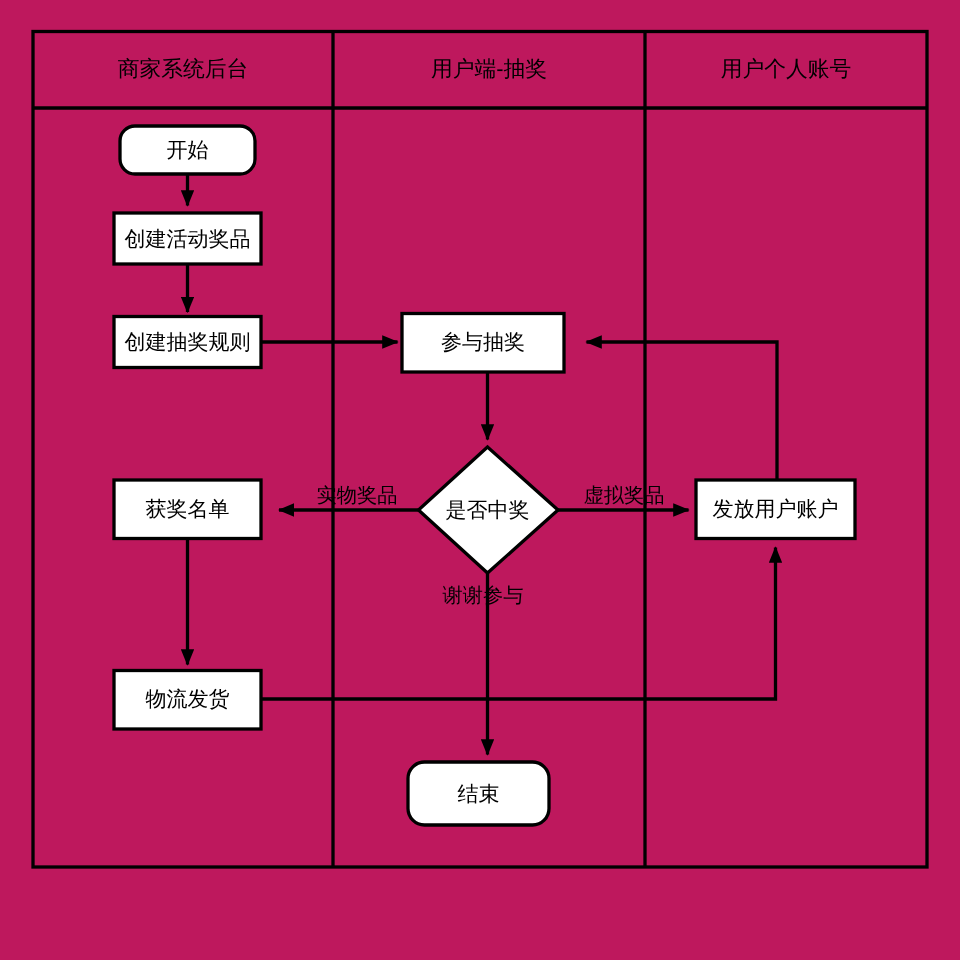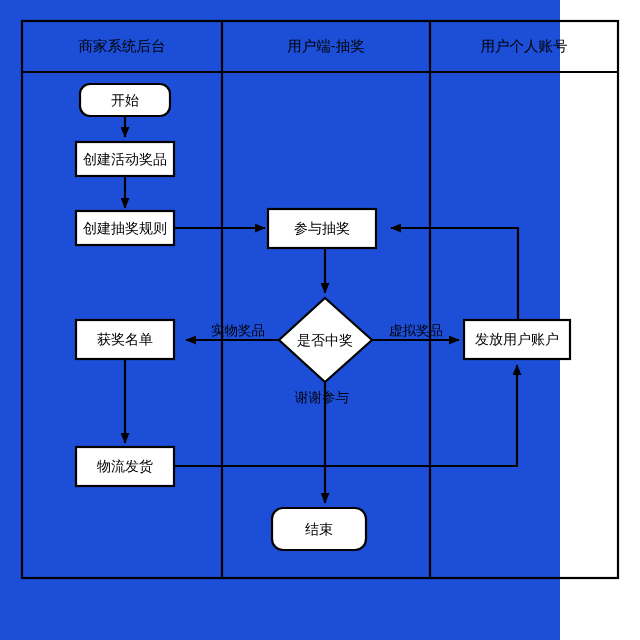--- a/index.html
+++ b/index.html
@@ -8,23 +8,23 @@
     background: #ffffff;
   }
   body {
     width: 640px;
     height: 640px;
     font-family: "Liberation Sans", "DejaVu Sans", sans-serif;
     overflow: hidden;
   }
   #canvas {
     position: relative;
-    width: 560px;
+    width: 640px;
     height: 640px;
-    background: #1d4ed8;
+    background: #be185d;
   }
   svg.diagram {
     position: absolute;
     top: 0;
     left: 0;
     width: 640px;
     height: 640px;
   }
   .frame-line {
     fill: none;

